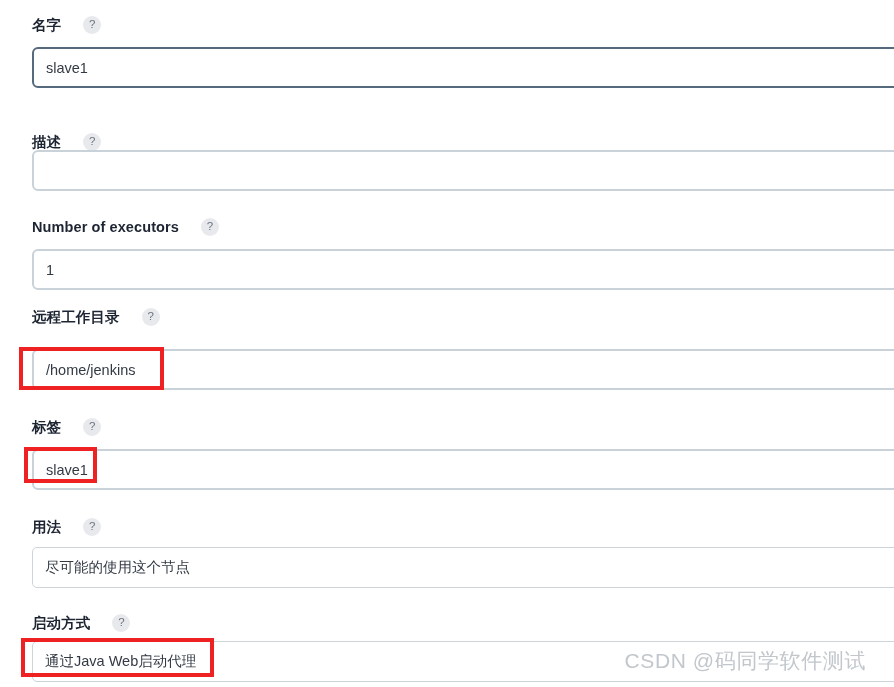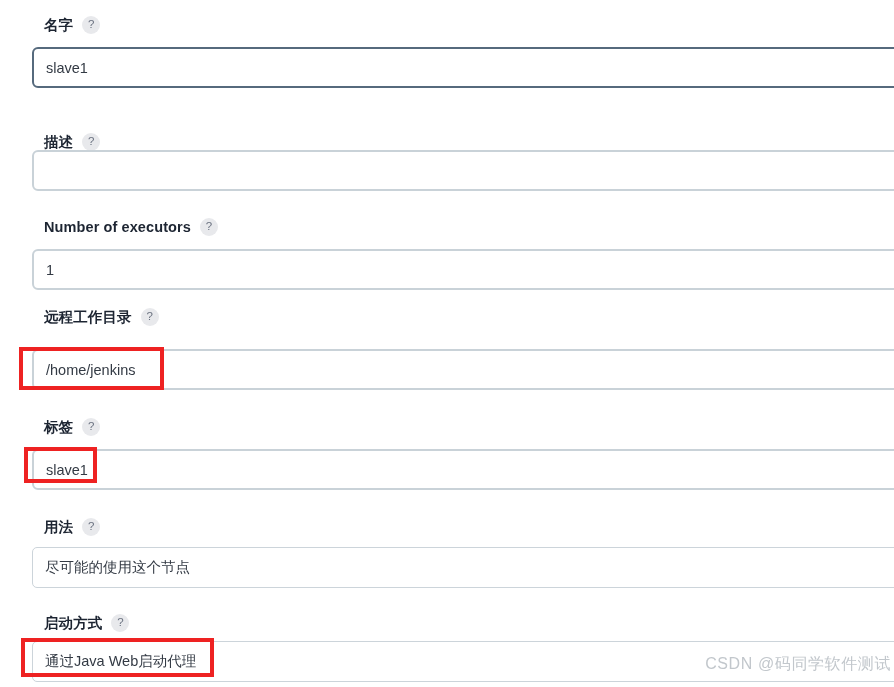--- a/index.html
+++ b/index.html
@@ -28,23 +28,22 @@
     position: absolute;
     left: 0;
     width: 894px;
   }
 
   .field-label {
     position: absolute;
     left: 32px;
     display: flex;
     align-items: center;
-    gap: 9px;
+    gap: 22px;
     white-space: nowrap;
-    margin-left: 12px;
   }
 
   .field-label .label-text {
     font-size: 14.5px;
     font-weight: bold;
     color: #1d2532;
     letter-spacing: 0.1px;
     line-height: 1;
   }
 
@@ -114,23 +113,23 @@
     border: 4px solid #ee2222;
     box-sizing: border-box;
     pointer-events: none;
     background: transparent;
     z-index: 40;
   }
 
   
   #watermark {
     position: absolute;
-    right: 3px;
+    right: 28px;
     bottom: 12px;
-    font-size: 16px;
+    font-size: 21px;
     color: #c2c7cc;
     font-family: "Liberation Sans", "DejaVu Sans", sans-serif;
     letter-spacing: 0.6px;
     white-space: nowrap;
     z-index: 50;
     user-select: none;
   }
 </style>
 </head>
 <body>

